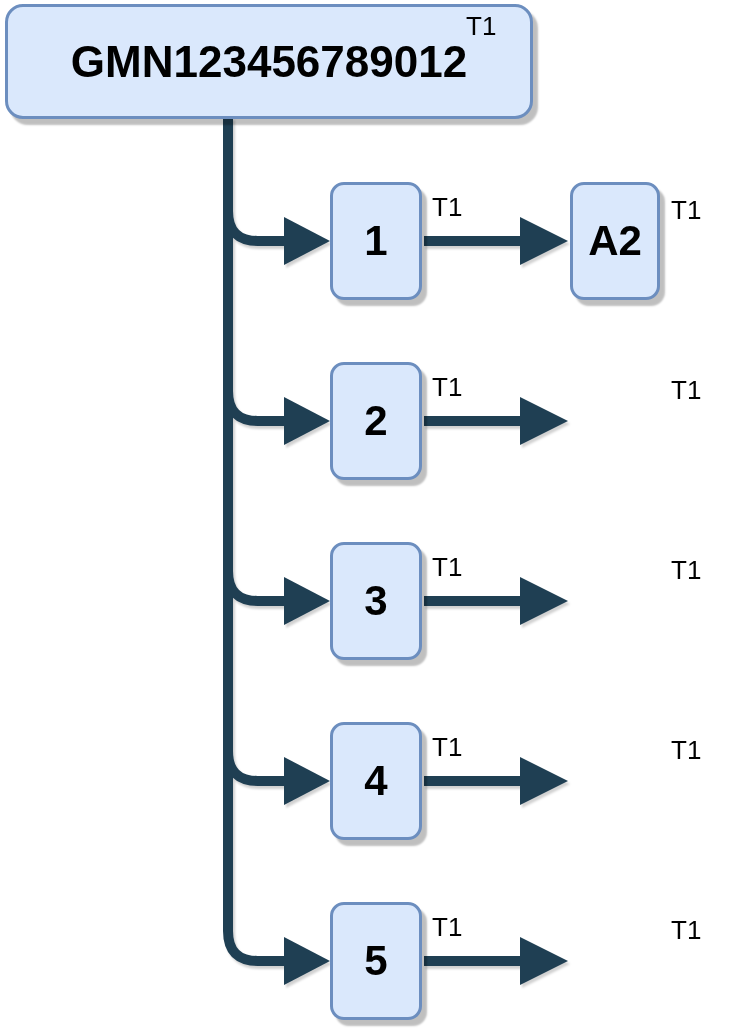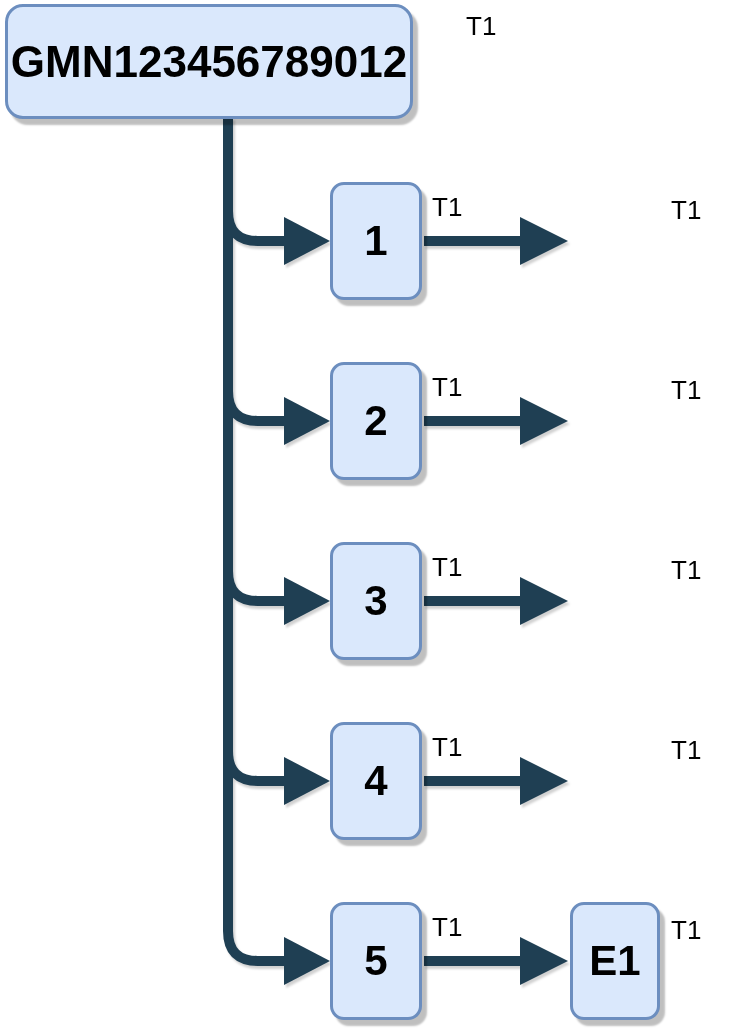--- a/index.html
+++ b/index.html
@@ -39,21 +39,21 @@
     border: 3px solid var(--node-border, #6c8ebf);
     display: flex;
     align-items: center;
     justify-content: center;
     font-weight: bold;
     color: var(--text, #000000);
     box-shadow: 5px 6px 2px rgba(0,0,0,0.25);
   }
   .node.root {
     left: 5px; top: 4px;
-    width: 408px; height: 115px;
+    width: 528px; height: 115px;
     border-radius: 18px;
     font-size: 44px;
     letter-spacing: 0px;
   }
   .node.small {
     width: 92px; height: 118px;
     border-radius: 14px;
     font-size: 42px;
   }
   .node.src { left: 330px; }
@@ -114,32 +114,32 @@
     <polygon class="edge-head" points="520,757 520,805 568,781"></polygon>
     <path class="edge-line" d="M424 961 L521 961"></path>
     <polygon class="edge-head" points="520,937 520,985 568,961"></polygon>
   </svg>
 
   <div class="node root">GMN123456789012</div>
   <div class="tag root-tag">T1</div>
 
   <div class="node small src r0">1</div>
   <div class="tag src-tag t0">T1</div>
+  <div class="node small tgt r0">A2</div>
   <div class="tag tgt-tag t0">T1</div>
 
   <div class="node small src r1">2</div>
   <div class="tag src-tag t1">T1</div>
   <div class="tag tgt-tag t1">T1</div>
 
   <div class="node small src r2">3</div>
   <div class="tag src-tag t2">T1</div>
   <div class="tag tgt-tag t2">T1</div>
 
   <div class="node small src r3">4</div>
   <div class="tag src-tag t3">T1</div>
   <div class="tag tgt-tag t3">T1</div>
 
   <div class="node small src r4">5</div>
   <div class="tag src-tag t4">T1</div>
-  <div class="node small tgt r4">E1</div>
   <div class="tag tgt-tag t4">T1</div>
 
 </div>
 
 </body></html>

